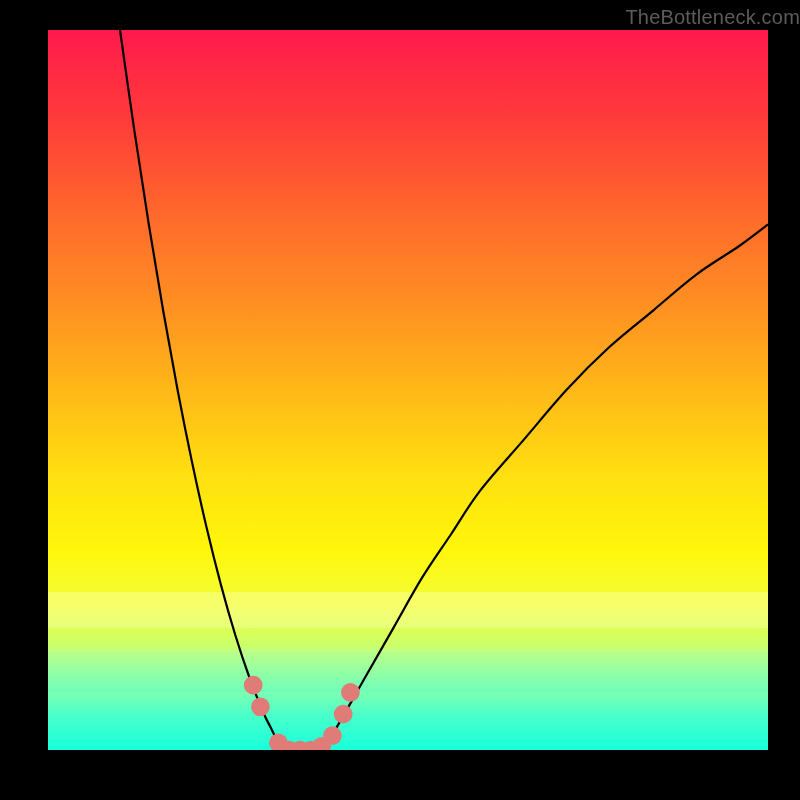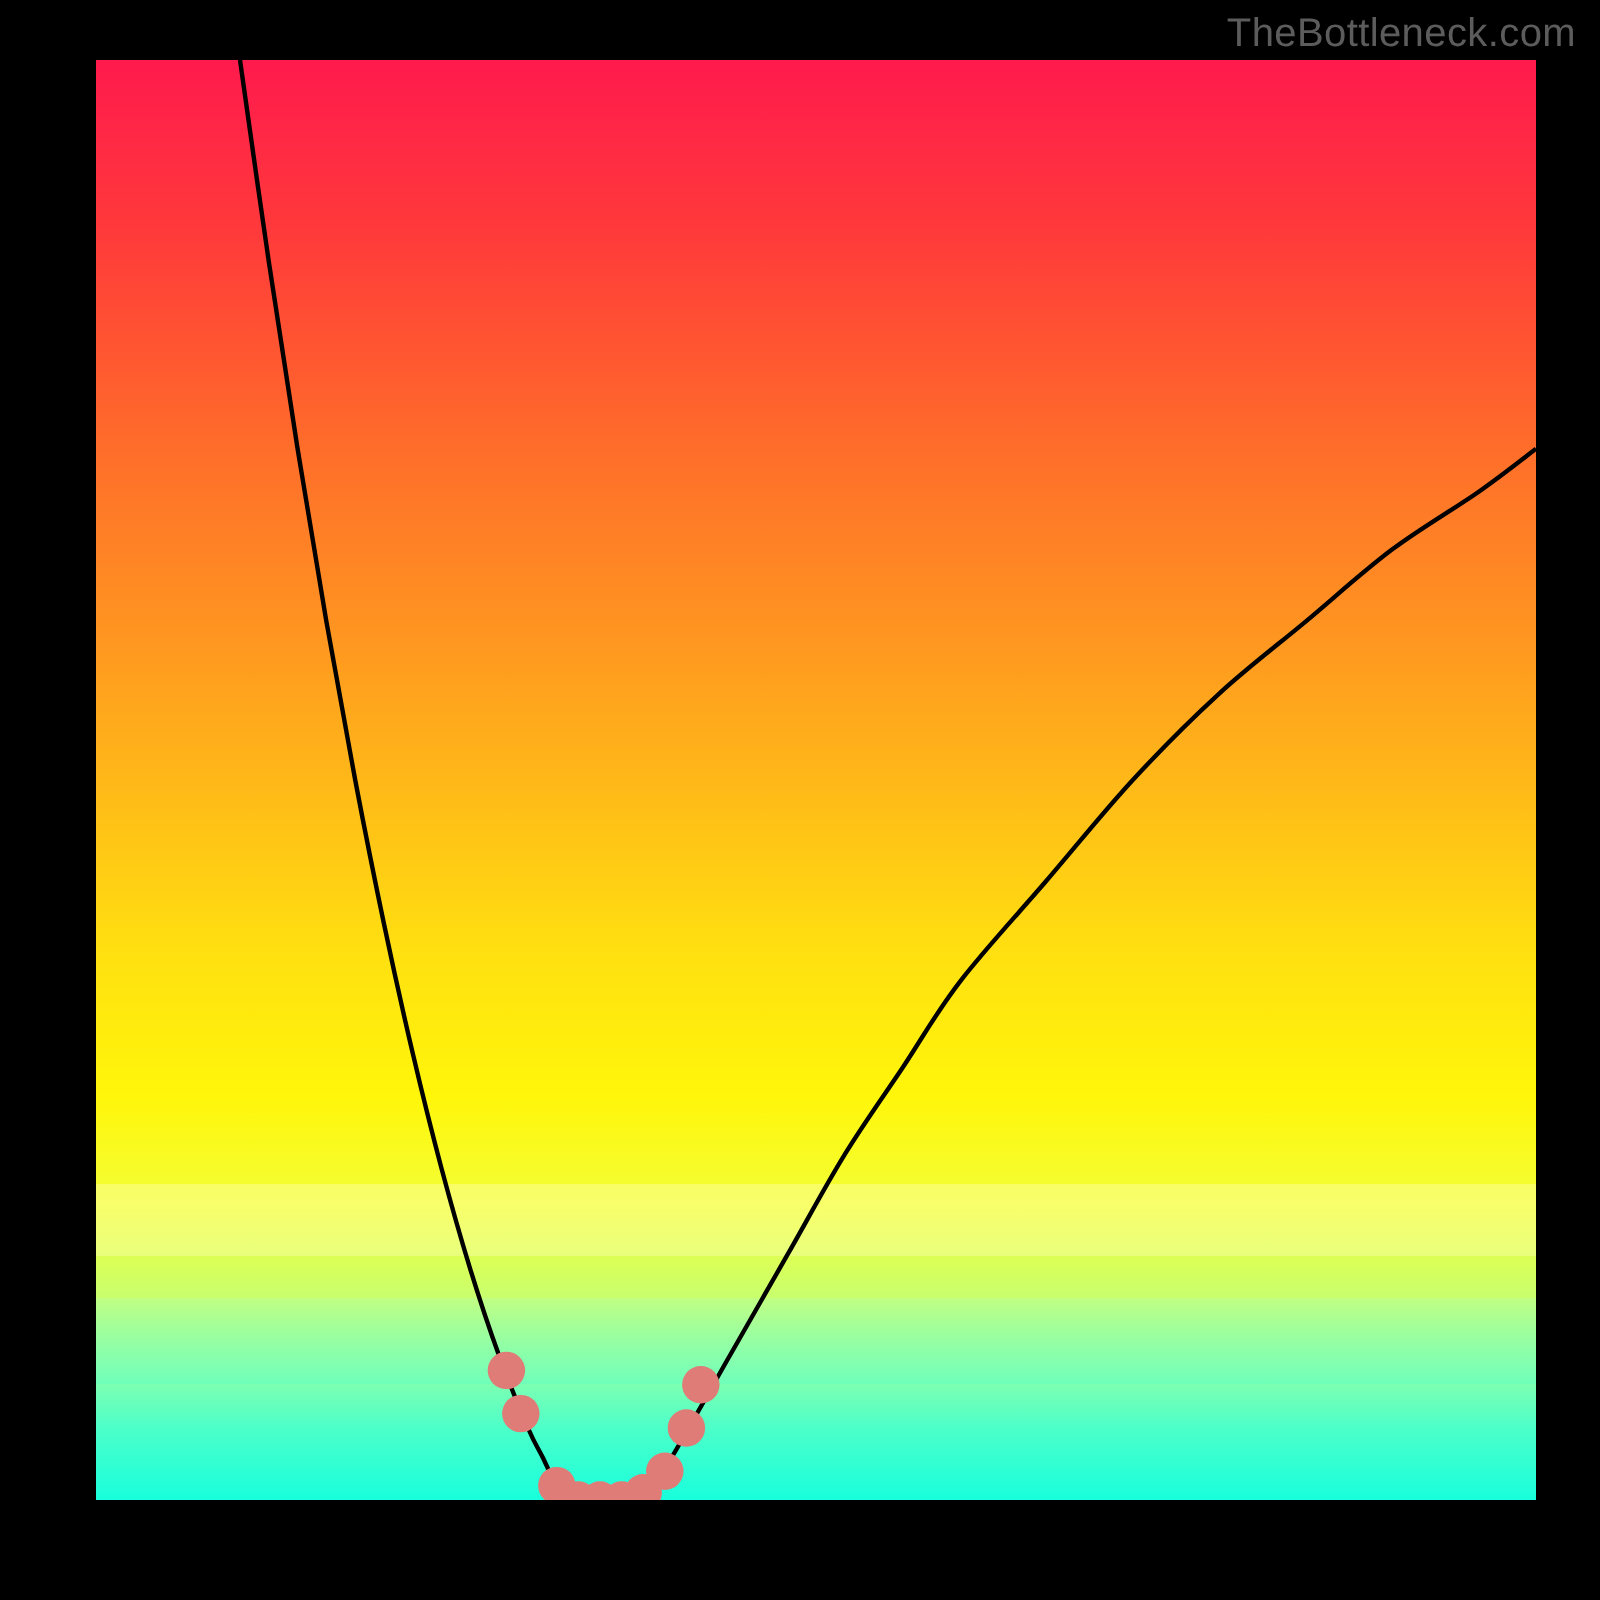--- a/index.html
+++ b/index.html
@@ -57,21 +57,21 @@
   svg.curves {
     position: absolute;
     left: 0;
     top: 0;
     width: 100%;
     height: 100%;
   }
   .watermark {
     position: absolute;
     top: 6px;
-    right: 12px;
+    right: 0;
     color: #5c5c5c;
     font-size: 20px;
     font-weight: 500;
     letter-spacing: 0.2px;
   }
 </style>
 </head>
 <body>
 
 <div class="container">

